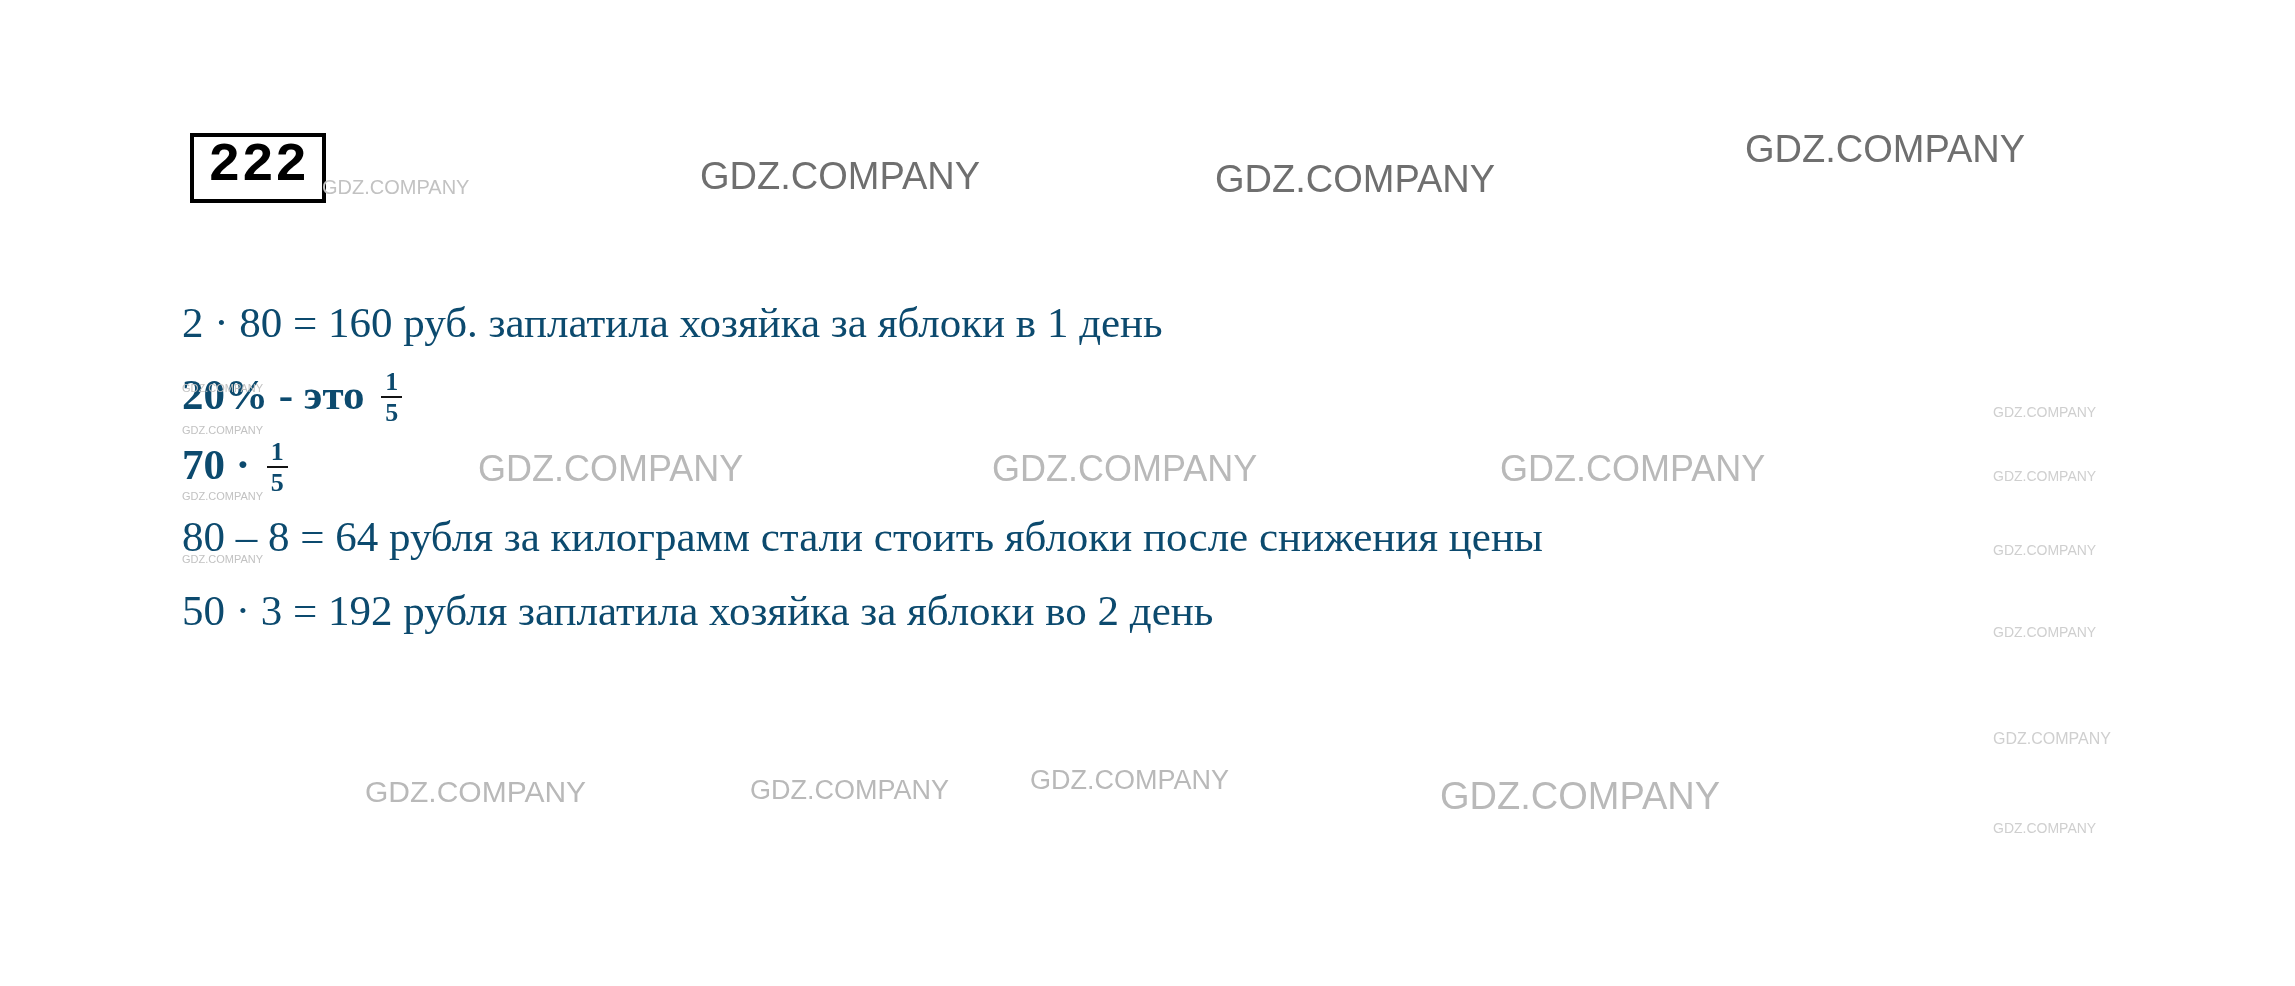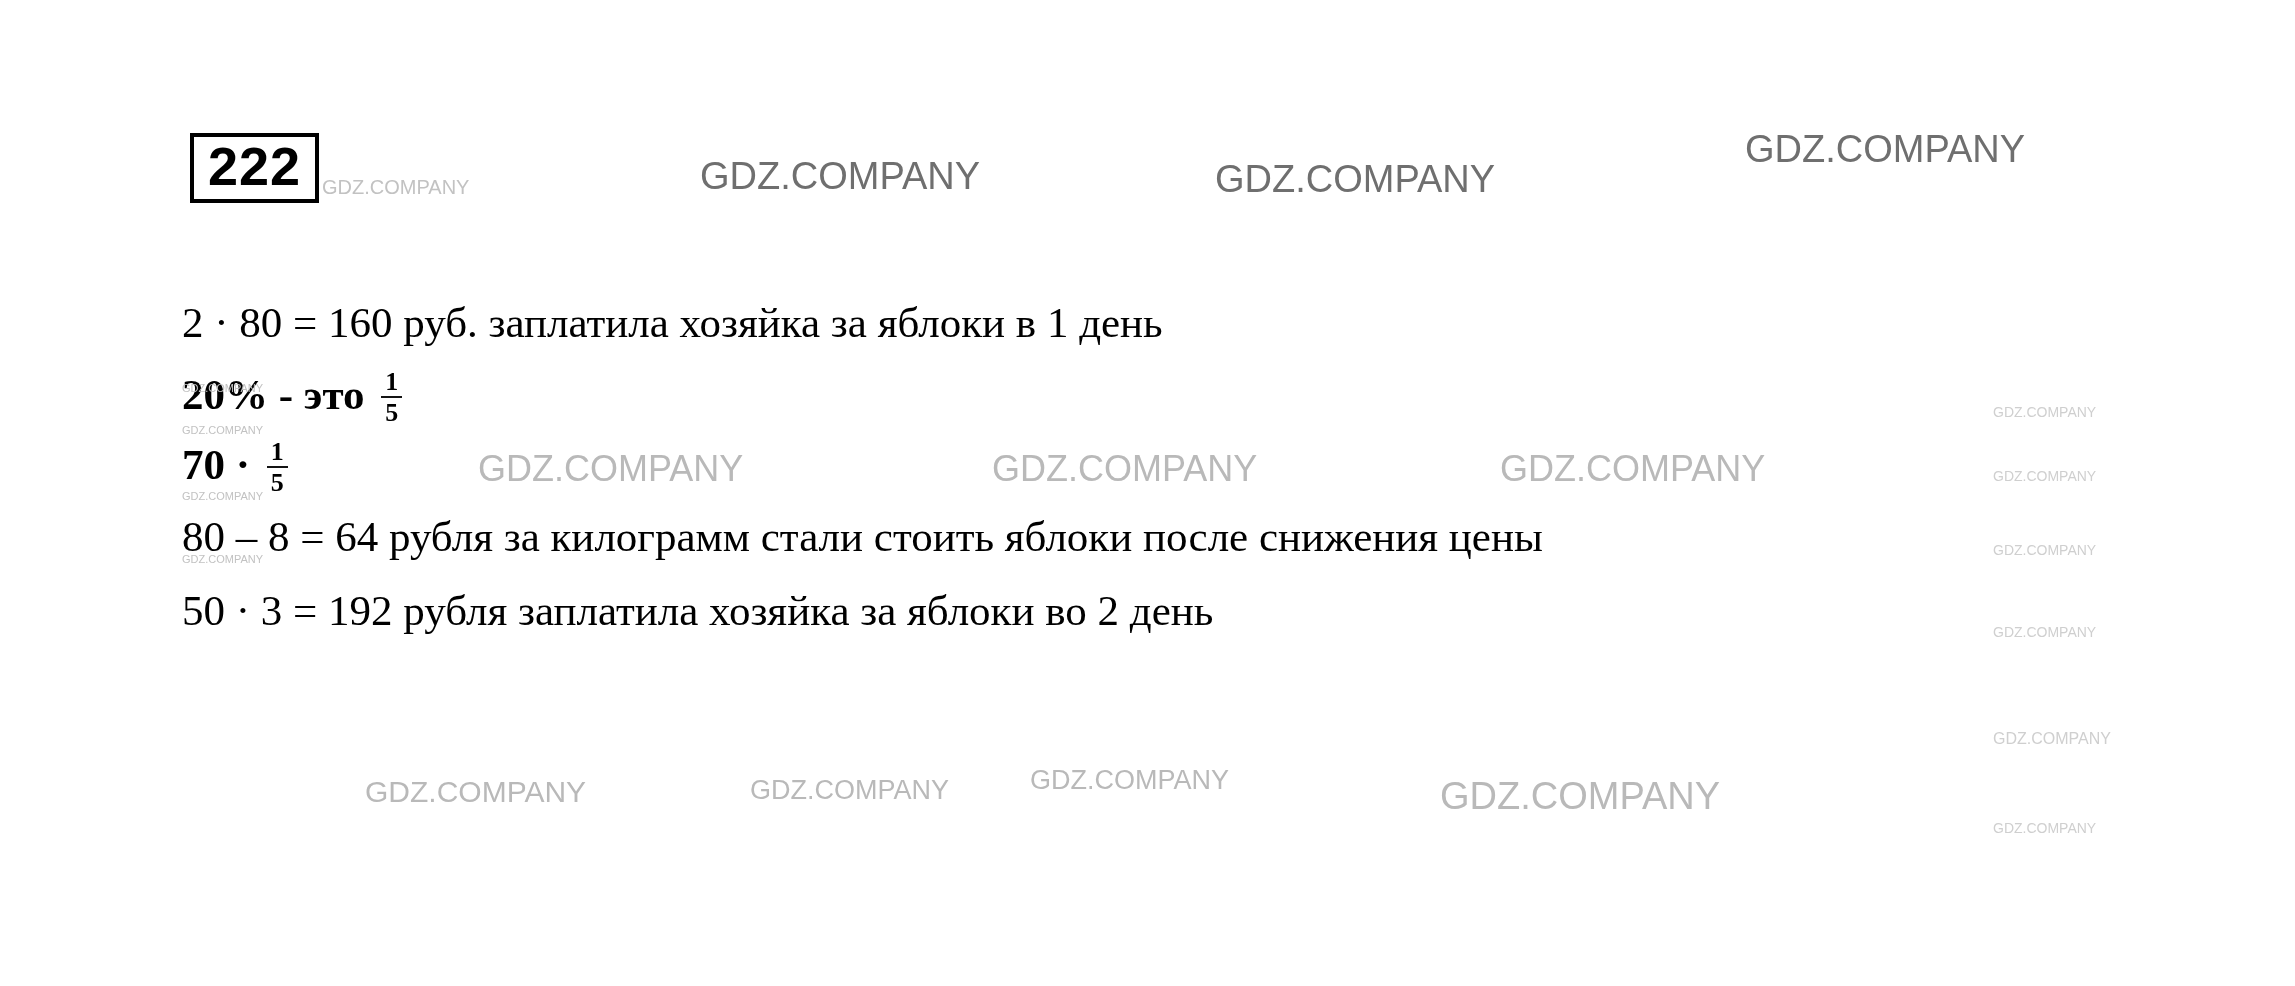--- a/index.html
+++ b/index.html
@@ -16,41 +16,41 @@
     color: #1a1a1a;
   }
 
   
   #exercise-number {
     position: absolute;
     left: 190px;
     top: 133px;
     border: 4px solid #000000;
     padding: 2px 14px 6px 14px;
-    font-family: Liberation Sans, sans-serif;
+    font-family: Liberation Mono, monospace;
     font-weight: bold;
     font-size: 54px;
     line-height: 1.0;
     letter-spacing: 1px;
     color: #000000;
     background: #ffffff;
   }
 
   
   #solution {
     position: absolute;
     left: 182px;
     top: 286px;
     width: 2000px;
   }
   .line {
     font-family: "Liberation Serif", serif;
     font-size: 43px;
     line-height: 74px;
-    color: #000000;
+    color: #0c4a6e;
     white-space: nowrap;
   }
   .line.tight { line-height: 70px; font-weight: bold; }
 
   
   .frac {
     display: inline-block;
     vertical-align: middle;
     text-align: center;
     font-size: 26px;

